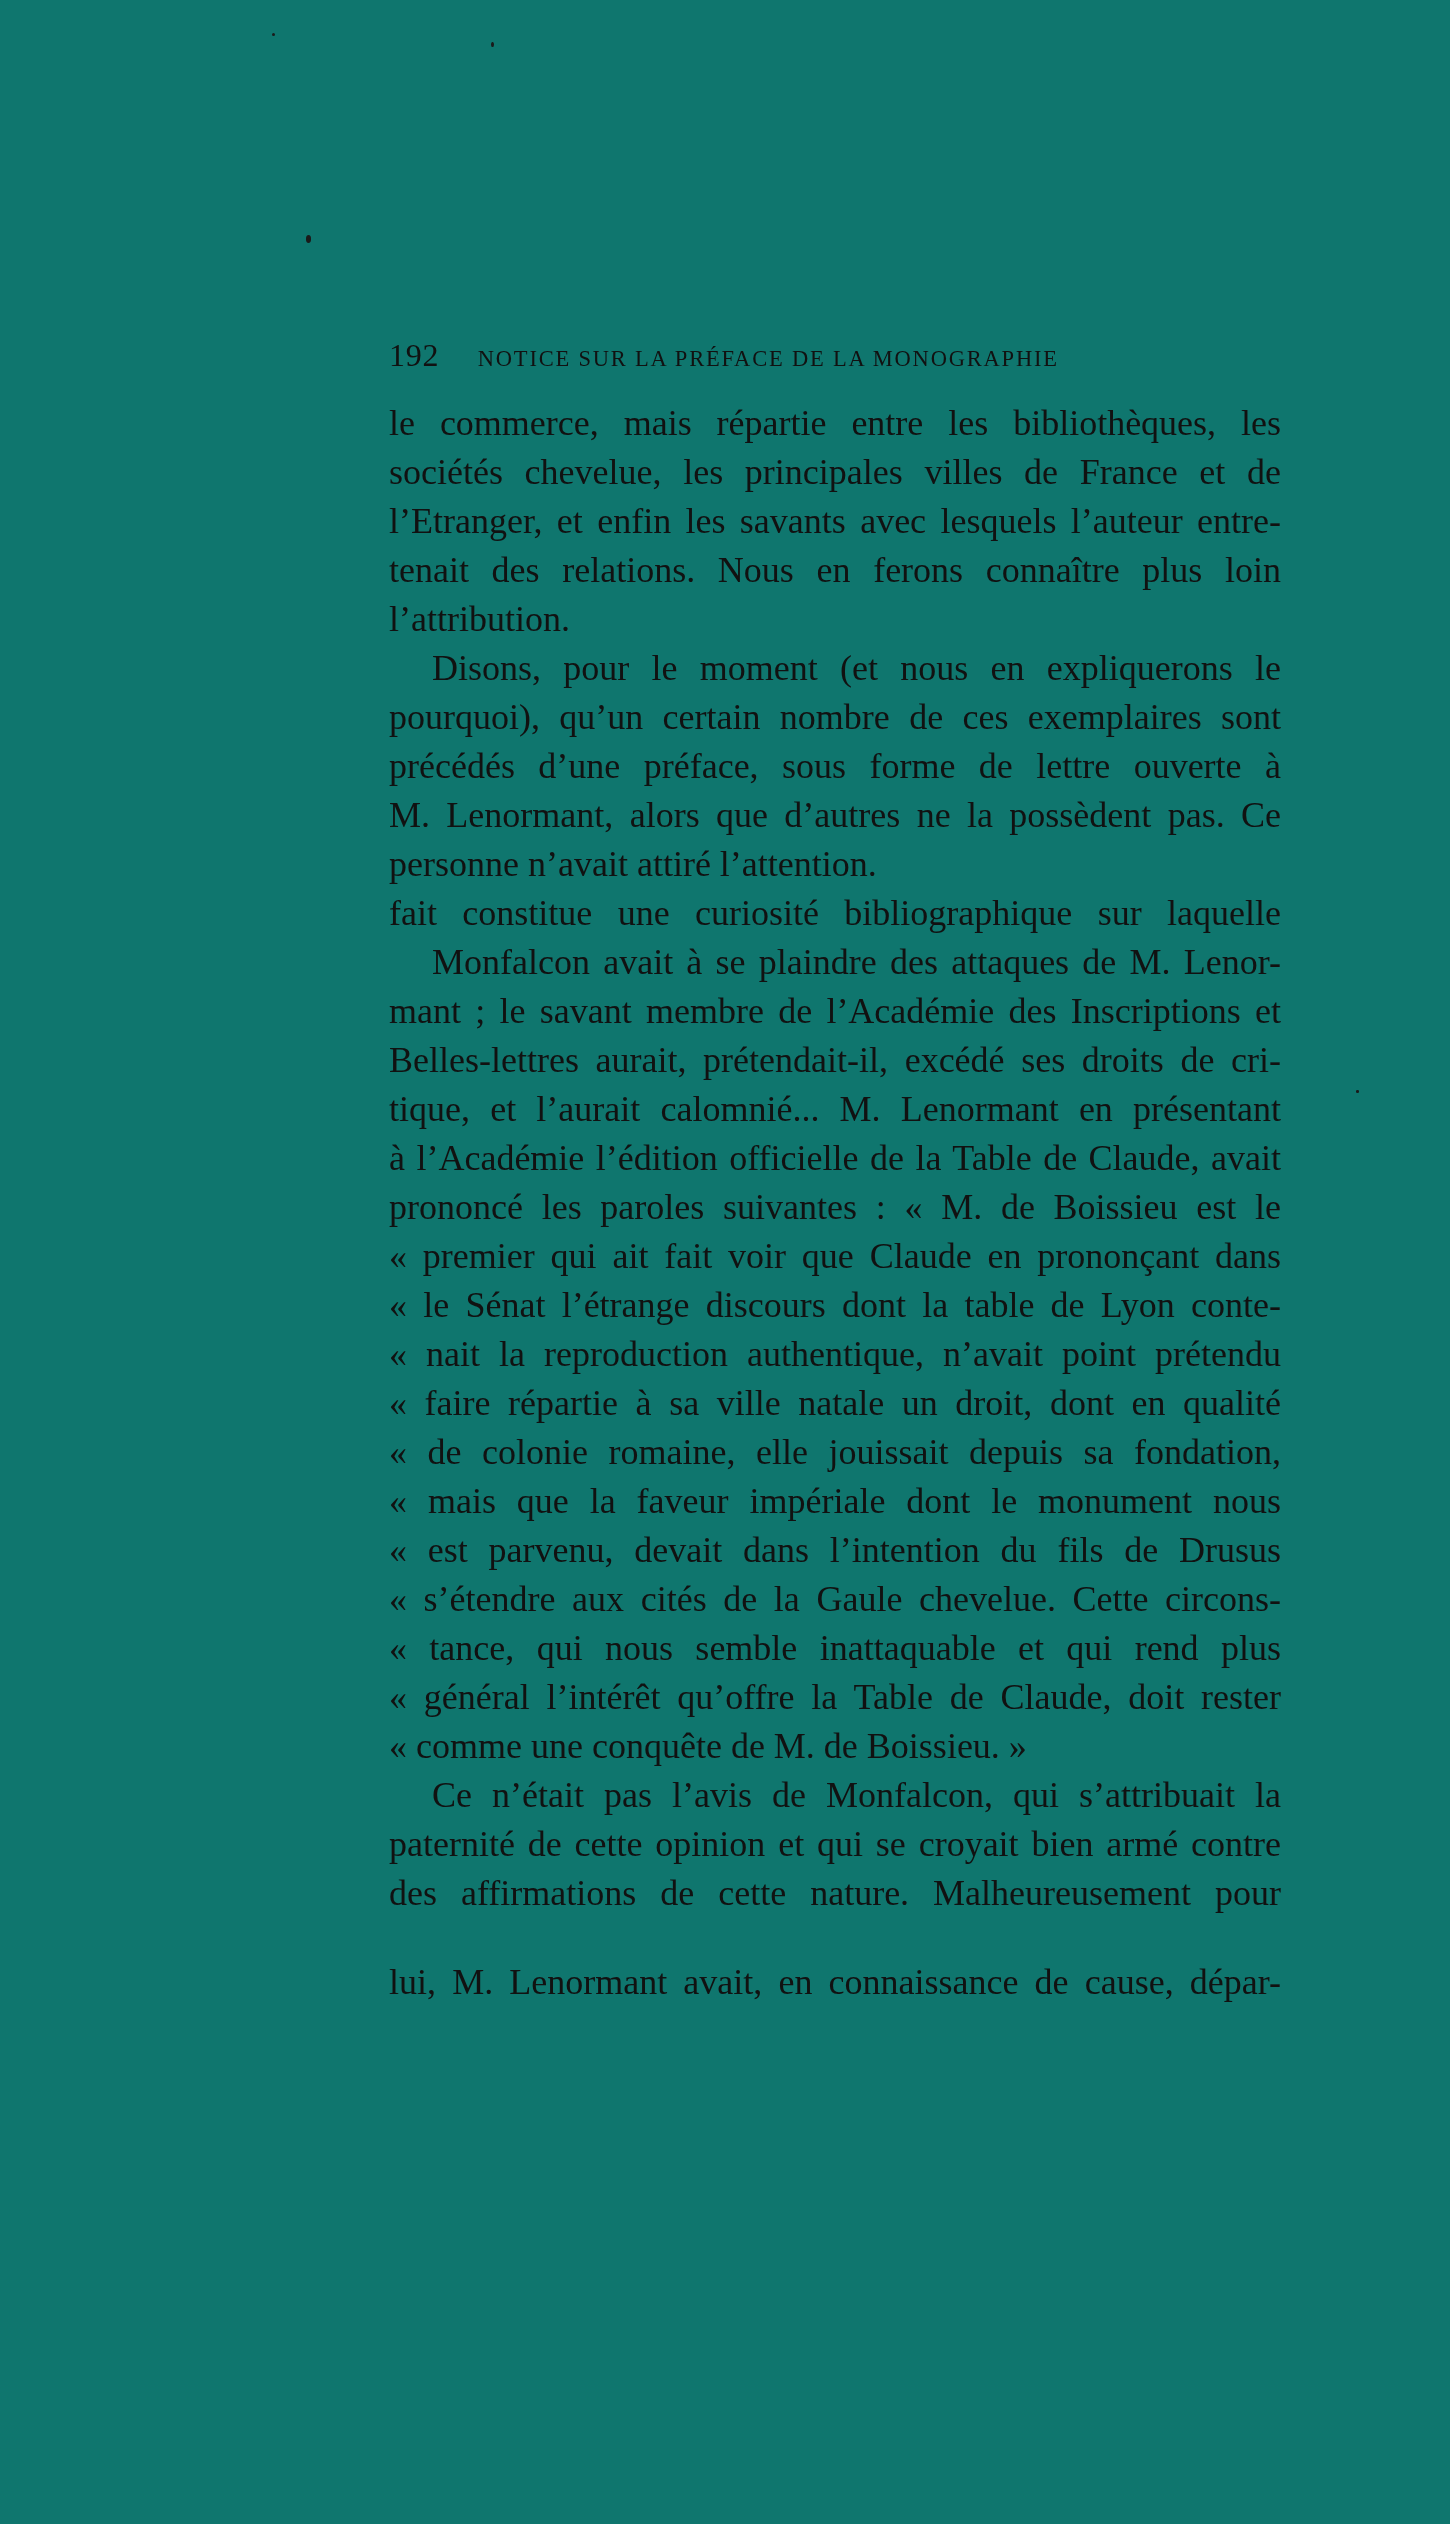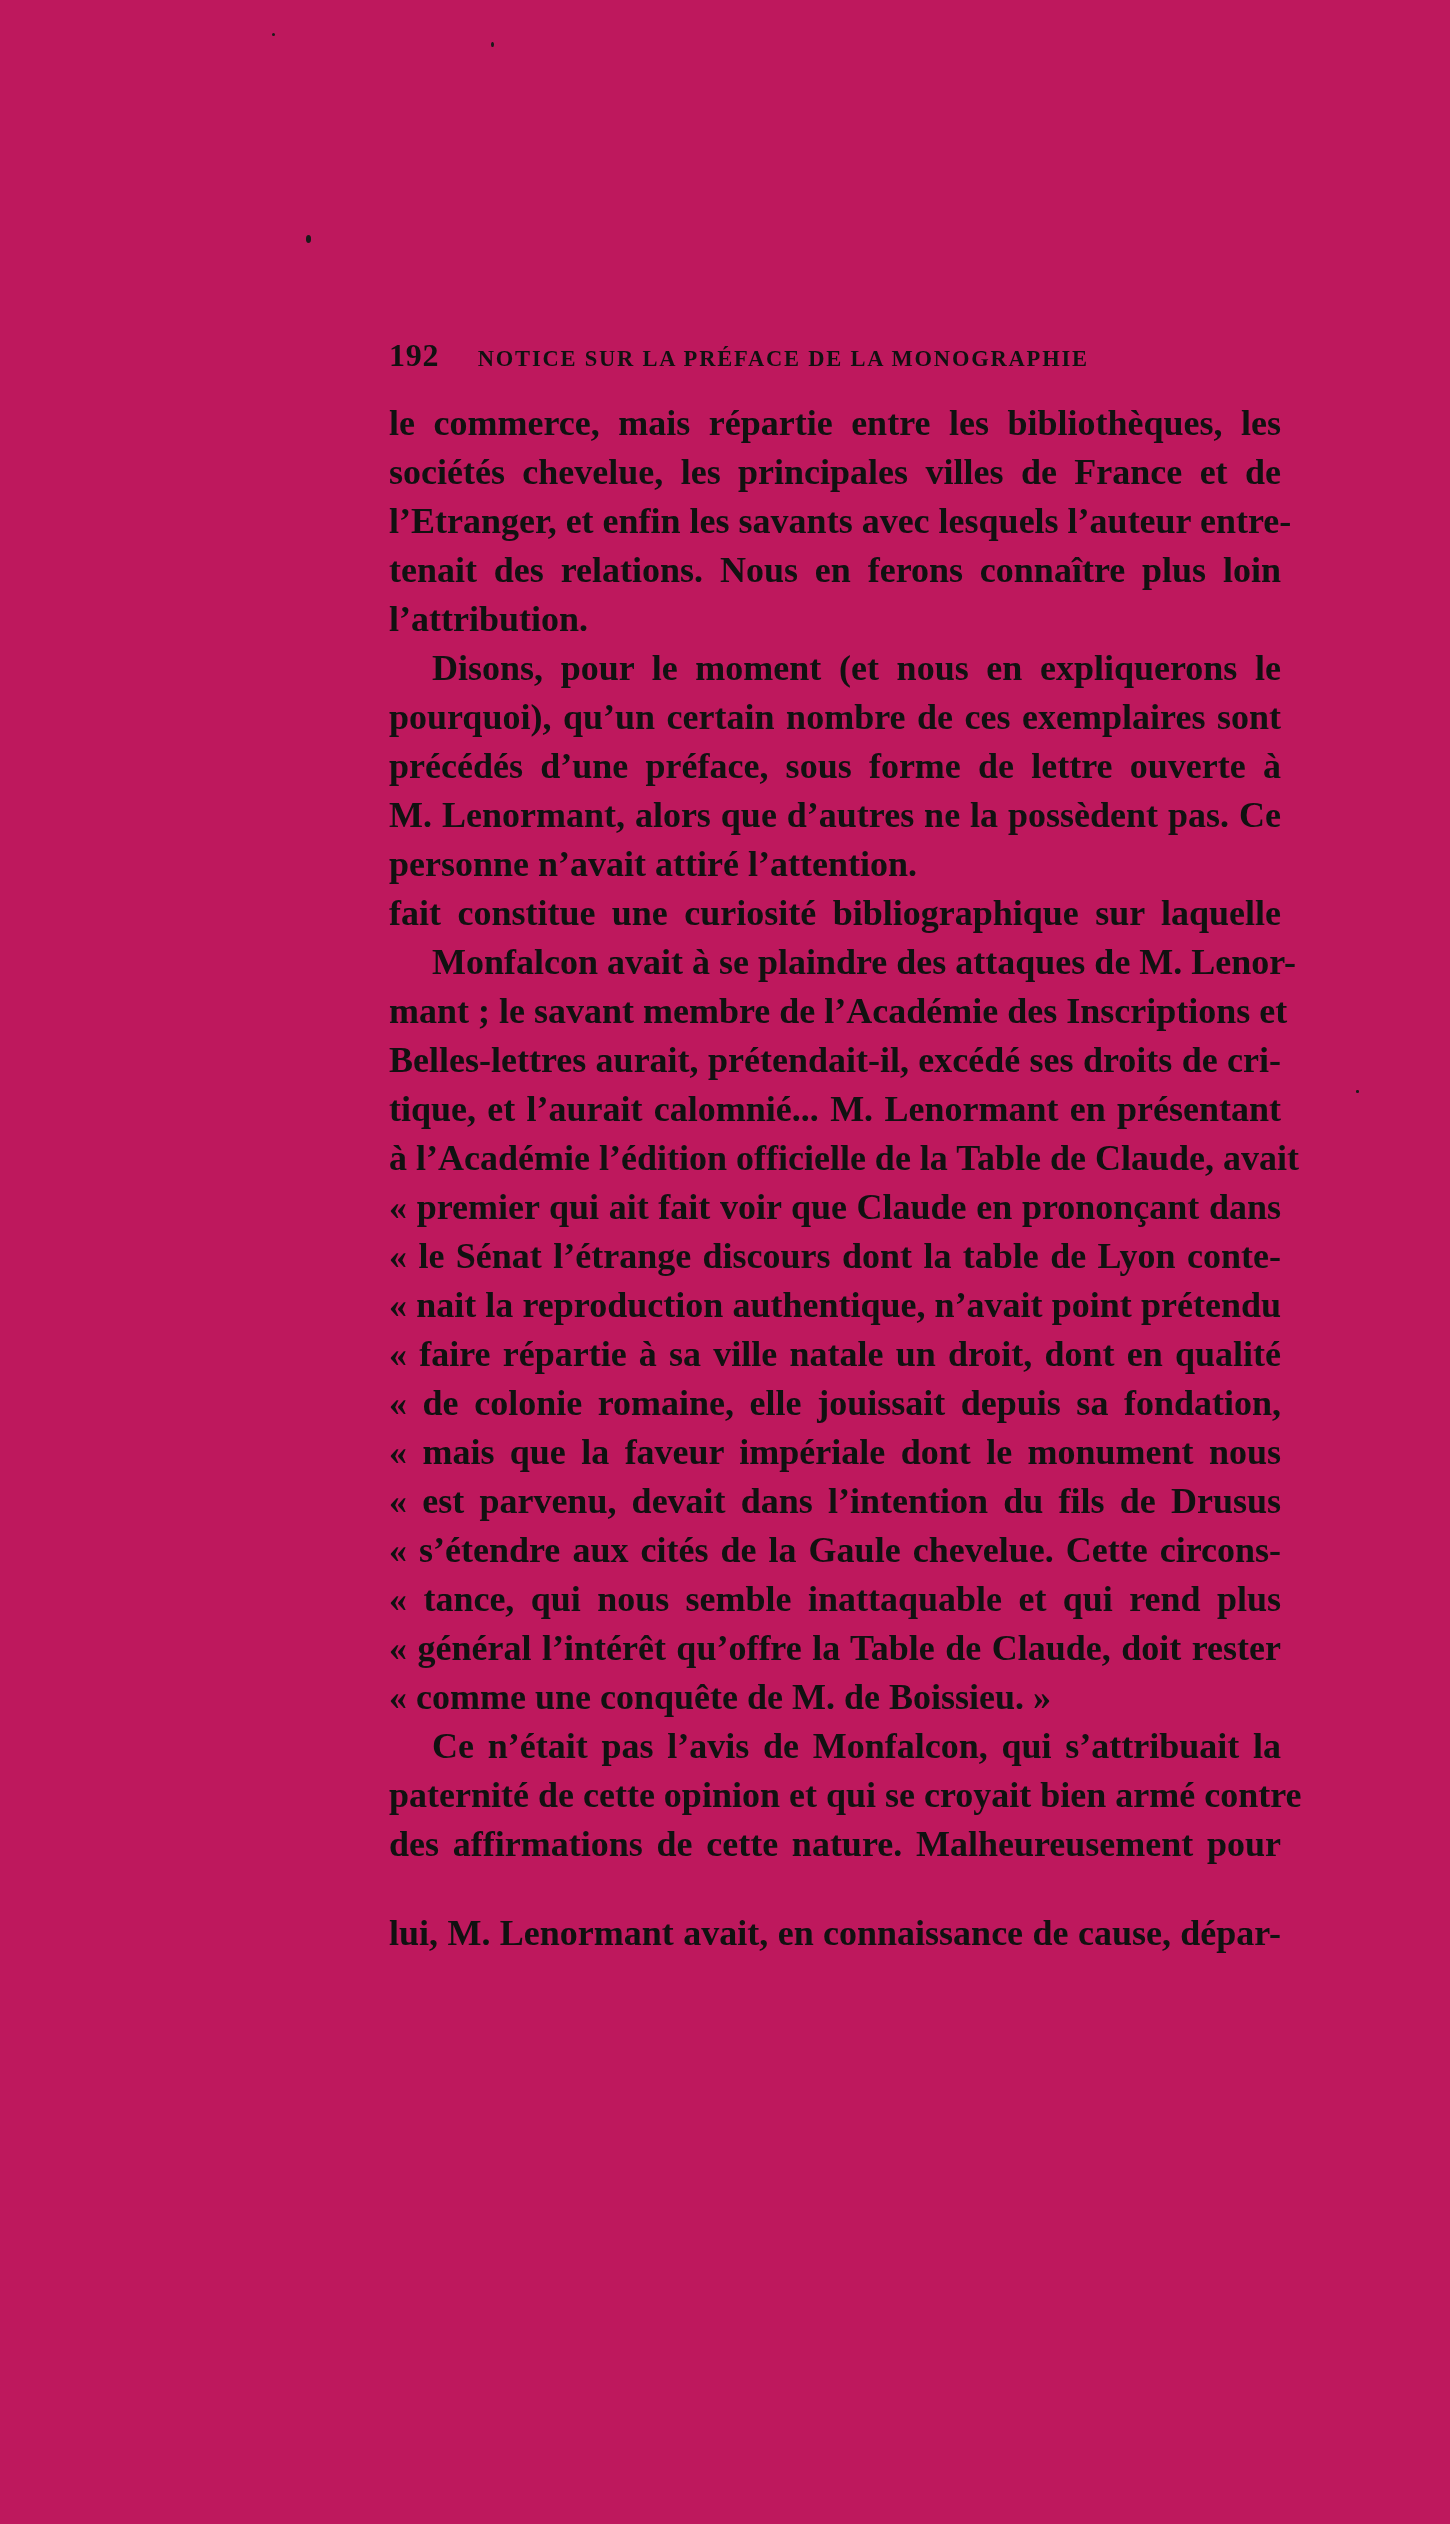--- a/index.html
+++ b/index.html
@@ -1,17 +1,17 @@
 <!DOCTYPE html>
 <html style="font-size:13.3px"><head>
 <meta charset="utf-8">
 <style>
   html, body { margin: 0; padding: 0; background: #ffffff; }
   body { width: 1451px; height: 2525px; position: relative; overflow: hidden; }
-  .page { position: absolute; left: 0; top: 0; width: 1451px; height: 2525px; background: #be185d; font-weight: bold; }
+  .page { position: absolute; left: 0; top: 0; width: 1451px; height: 2525px; background: #0f766e; }
   .speck { position: absolute; background: #1a1a1a; border-radius: 50%; }
   .header {
     position: absolute; left: 389px; top: 337px; width: 892px;
     font-family: "Liberation Serif", "DejaVu Serif", serif; color: #111;
     white-space: nowrap;
   }
   .pageno { font-size: 32px; letter-spacing: 0.8px; display: inline-block; }
   .running-title { font-size: 22.5px; letter-spacing: 1.8px; display: inline-block; margin-left: 35px; text-transform: uppercase; }
   .body-text {
     position: absolute; left: 389px; top: 399px; width: 892px;
@@ -58,20 +58,21 @@
       <span class="line last" style="white-space: nowrap;">personne n’avait attiré l’attention.</span>
       <span class="line" style="white-space: nowrap;">fait constitue une curiosité bibliographique sur laquelle</span>
     </div>
 
     <div>
       <span class="line indent" style="white-space: nowrap;">Monfalcon avait à se plaindre des attaques de M. Lenor-</span>
       <span class="line" style="white-space: nowrap;">mant ; le savant membre de l’Académie des Inscriptions et</span>
       <span class="line" style="white-space: nowrap;">Belles-lettres aurait, prétendait-il, excédé ses droits de cri-</span>
       <span class="line" style="white-space: nowrap;">tique, et l’aurait calomnié... M. Lenormant en présentant</span>
       <span class="line" style="white-space: nowrap;">à l’Académie l’édition officielle de la Table de Claude, avait</span>
+      <span class="line" style="white-space: nowrap;">prononcé les paroles suivantes : « M. de Boissieu est le</span>
       <span class="line quote" style="white-space: nowrap;">« premier qui ait fait voir que Claude en prononçant dans</span>
       <span class="line quote" style="white-space: nowrap;">« le Sénat l’étrange discours dont la table de Lyon conte-</span>
       <span class="line quote" style="white-space: nowrap;">« nait la reproduction authentique, n’avait point prétendu</span>
       <span class="line quote" style="white-space: nowrap;">« faire répartie à sa ville natale un droit, dont en qualité</span>
       <span class="line quote" style="white-space: nowrap;">« de colonie romaine, elle jouissait depuis sa fondation,</span>
       <span class="line quote" style="white-space: nowrap;">« mais que la faveur impériale dont le monument nous</span>
       <span class="line quote" style="white-space: nowrap;">« est parvenu, devait dans l’intention du fils de Drusus</span>
       <span class="line quote" style="white-space: nowrap;">« s’étendre aux cités de la Gaule chevelue. Cette circons-</span>
       <span class="line quote" style="white-space: nowrap;">« tance, qui nous semble inattaquable et qui rend plus</span>
       <span class="line quote" style="white-space: nowrap;">« général l’intérêt qu’offre la Table de Claude, doit rester</span>

